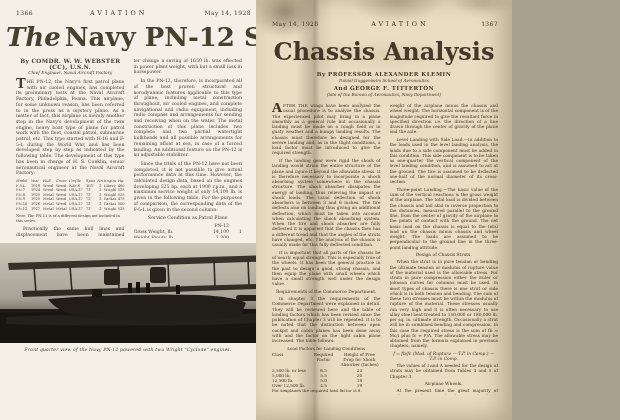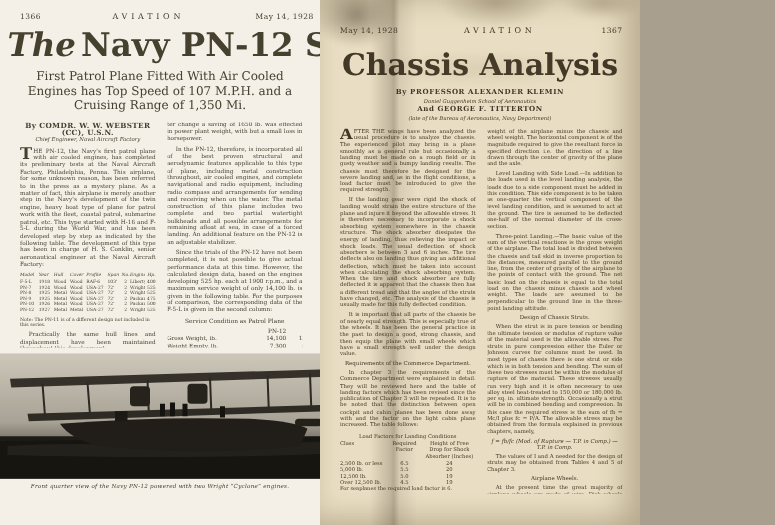--- a/index.html
+++ b/index.html
@@ -107,21 +107,20 @@
 <div class="spread">
 
   <section class="page left">
     <div class="rhead">
       <span>1366</span>
       <span class="mid">AVIATION</span>
       <span class="date">May 14, 1928</span>
     </div>
 
     <h1 class="title"><em>The</em><span>Navy PN-12 Seaplane</span></h1>
-    <div class="subtitle">First Patrol Plane Fitted With Air Cooled Engines has Top Speed of 107 M.P.H. and a Cruising Range of 1,350 Mi.</div>
 
     <div class="cols">
       <div class="col">
         <div class="byline-block">
           <div class="b1">By COMDR. W. W. WEBSTER (CC), U.S.N.</div>
           <div class="b2">Chief Engineer, Naval Aircraft Factory</div>
         </div>
         <p class="body"><span class="dropcap">T</span><span>HE PN-12, the Navy's first patrol plane with air cooled engines, has completed its preliminary tests at the Naval Aircraft Factory, Philadelphia, Penna. This airplane, for some unknown reason, has been referred to in the press as a mystery plane. As a matter of fact, this airplane is merely another step in the Navy's development of the twin engine, heavy boat type of plane for patrol work with the fleet, coastal patrol, submarine patrol, etc. This type started with H-16 and F-5-L during the World War, and has been developed step by step as indicated by the following table. The development of this type has been in charge of H. S. Conklin, senior aeronautical engineer at the Naval Aircraft Factory:</span></p>
 
         <div class="mtable">

